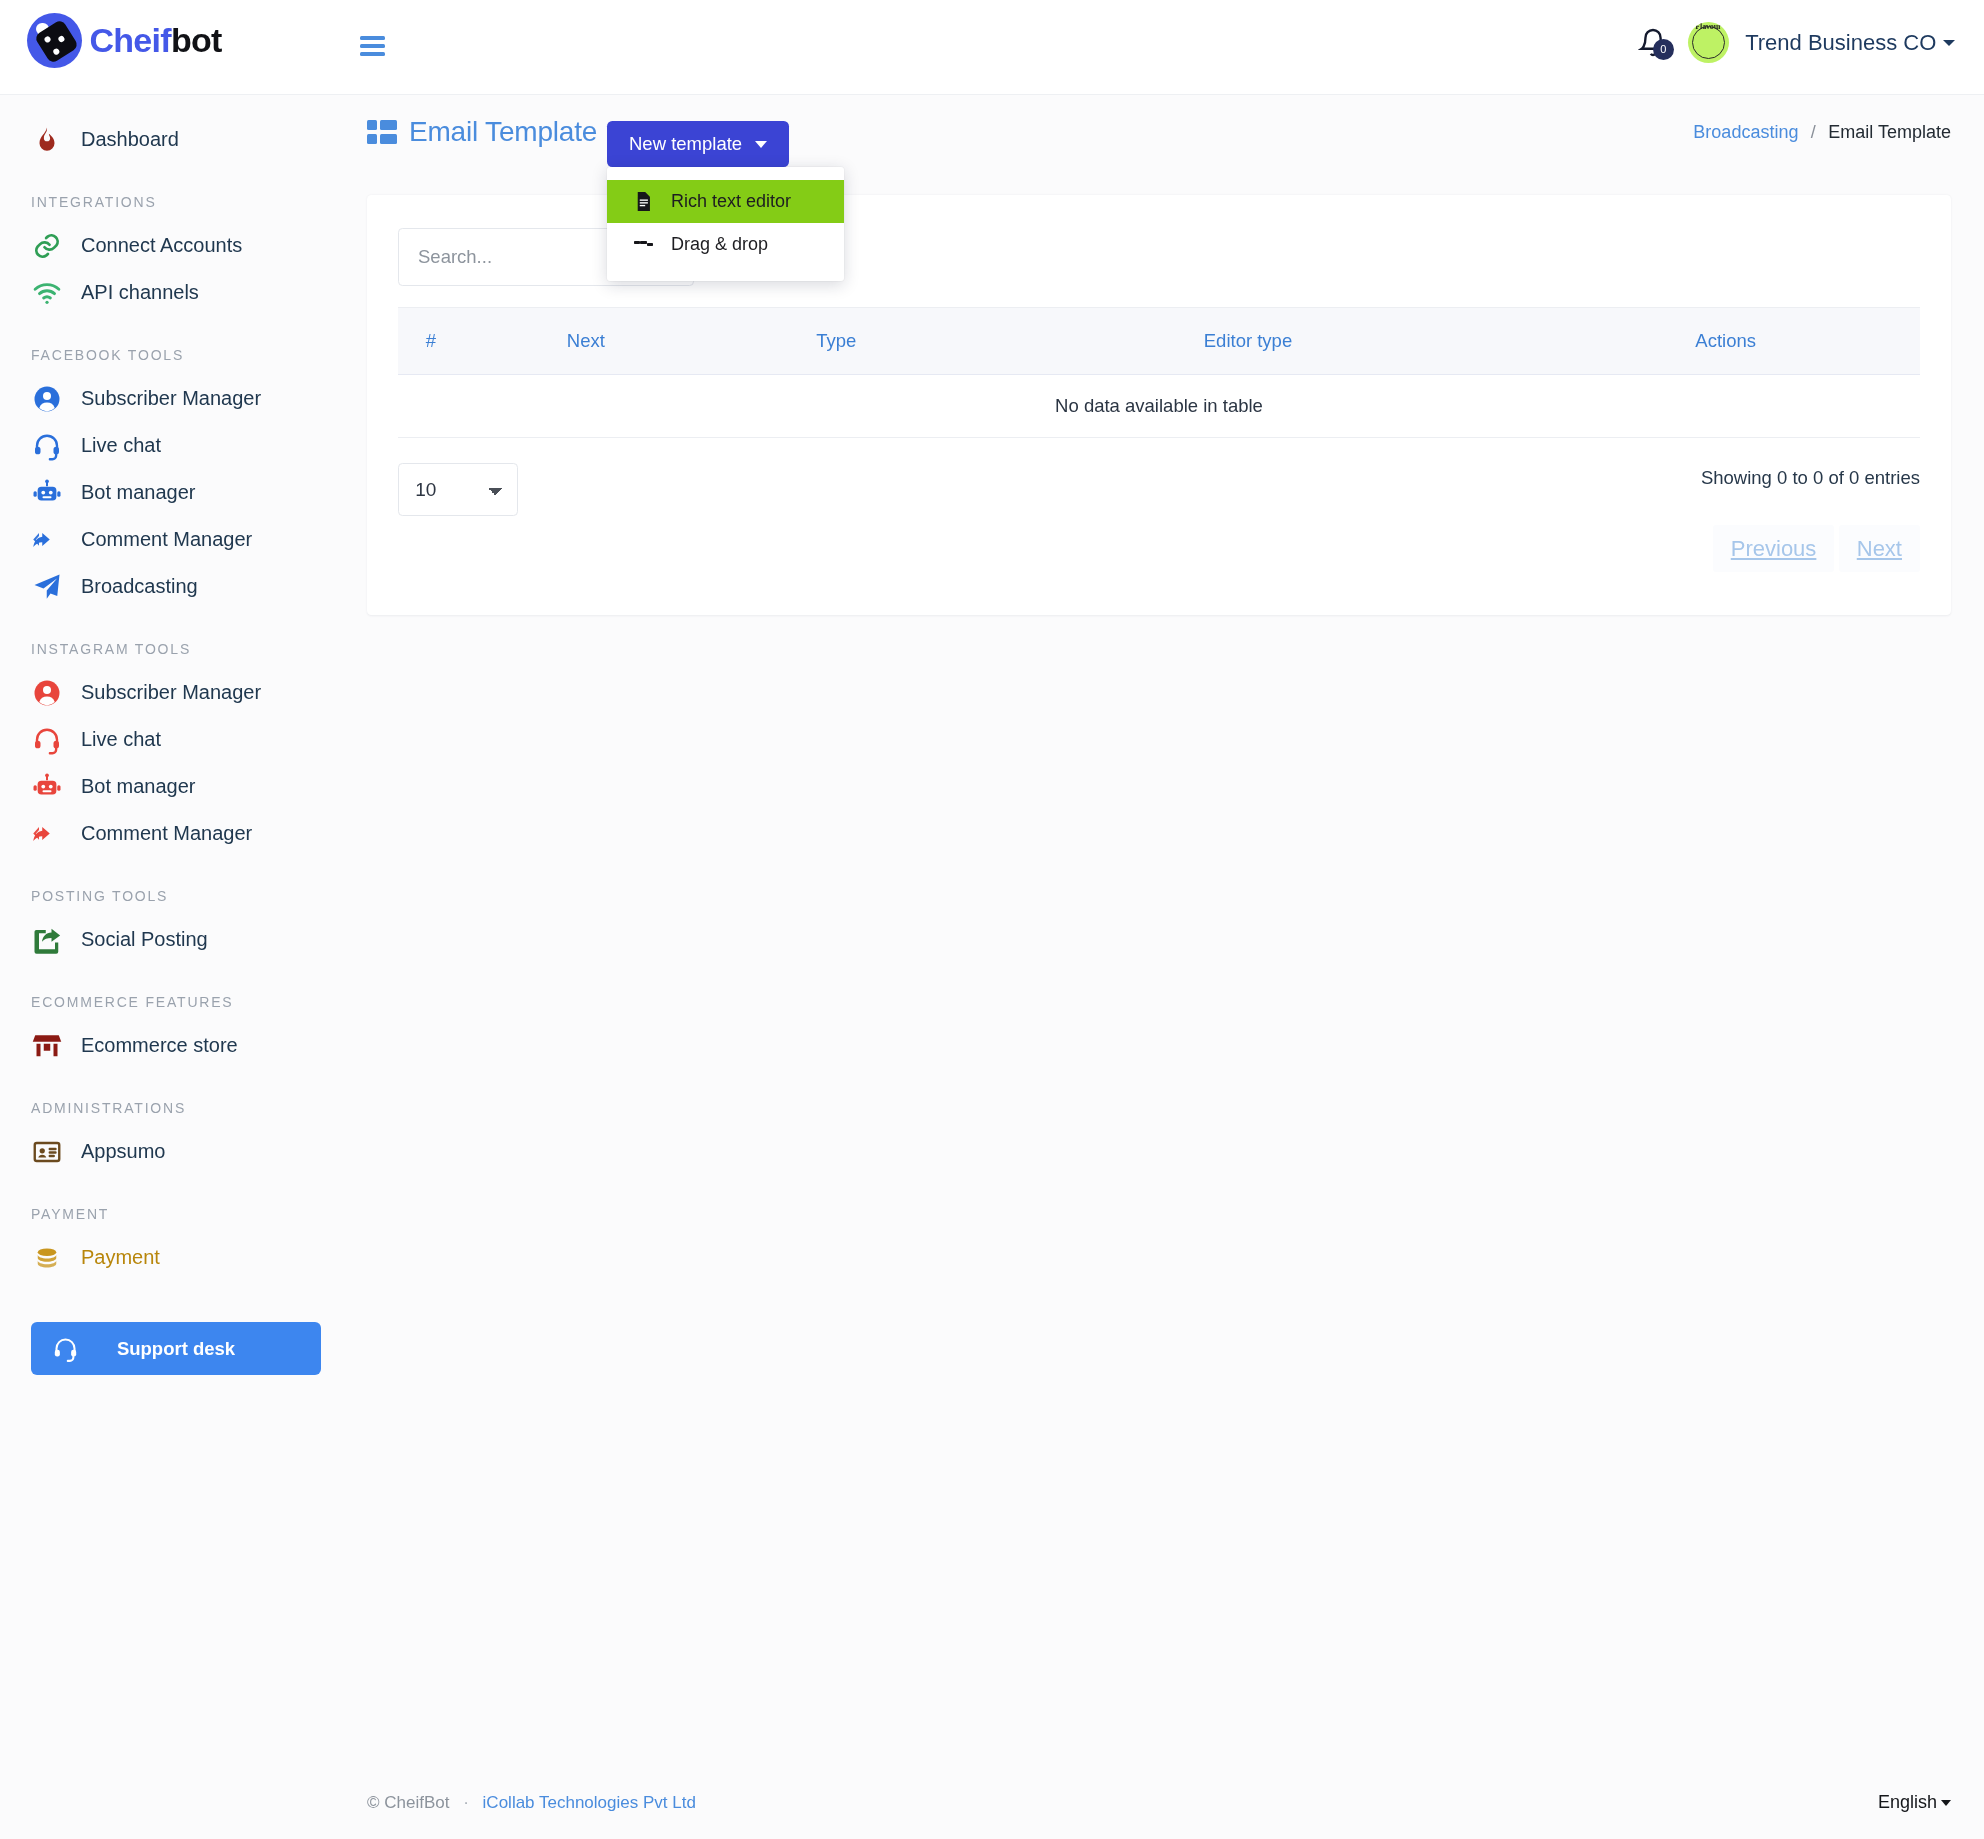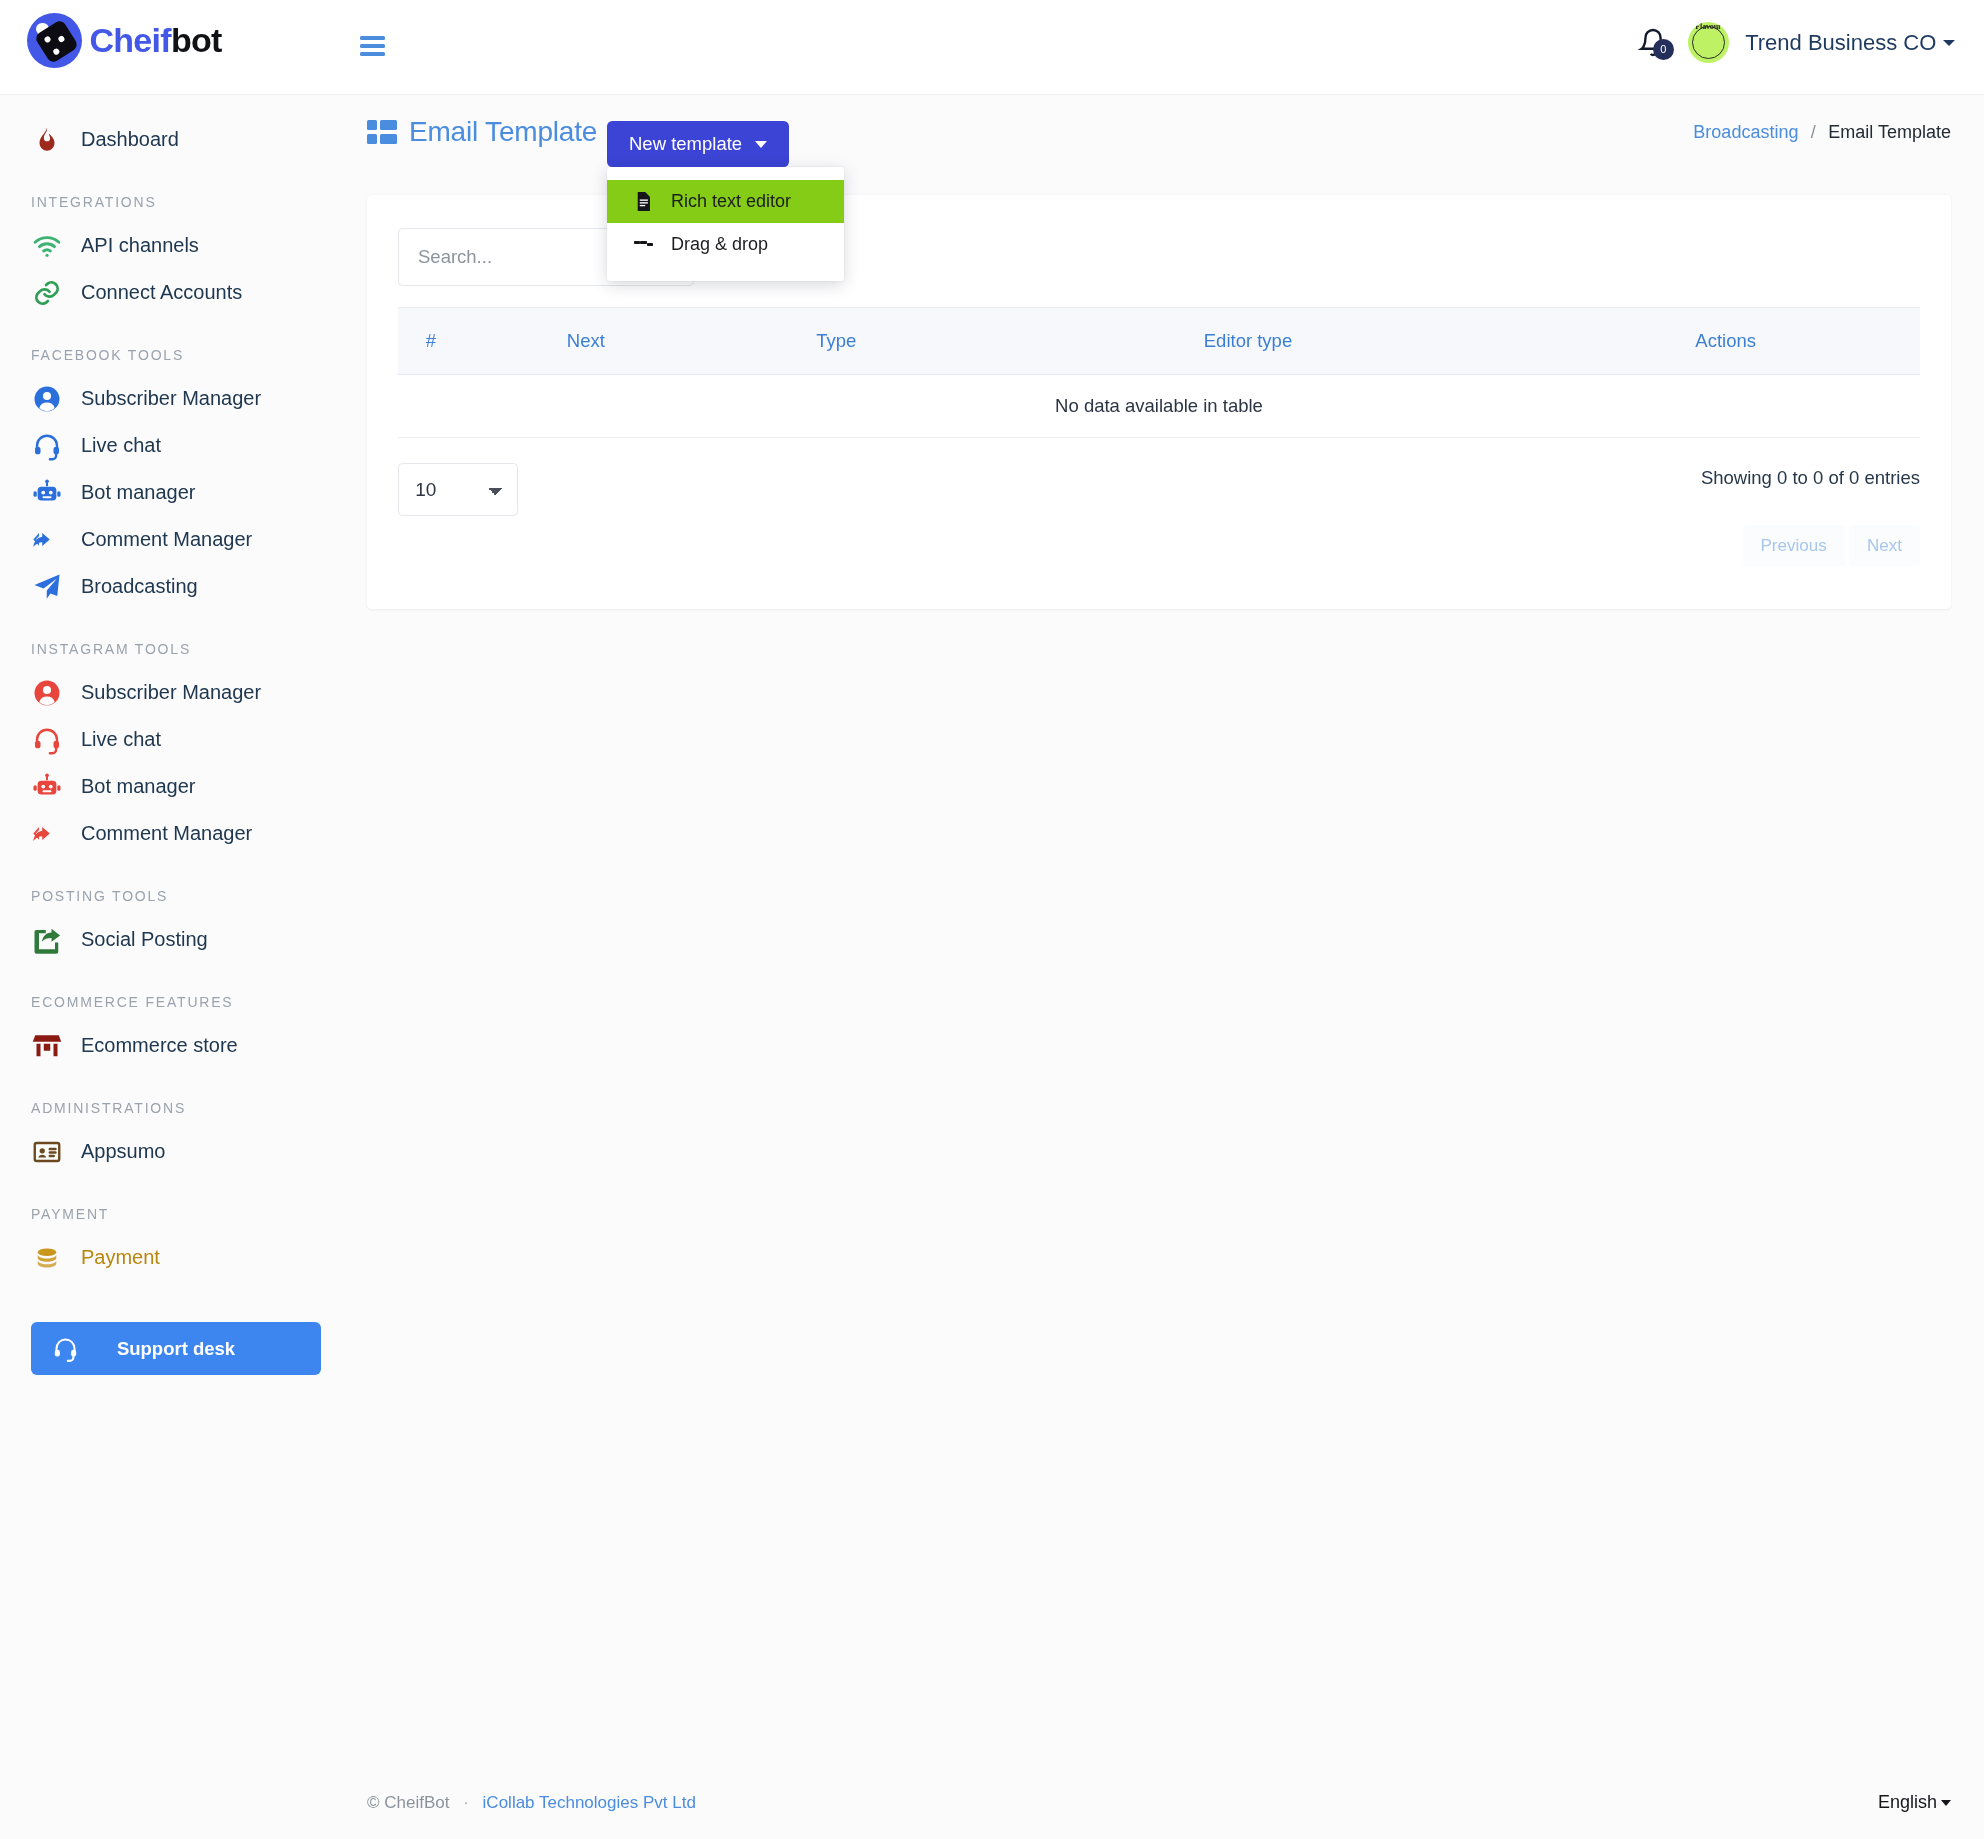--- a/index.html
+++ b/index.html
@@ -228,22 +228,22 @@
       linear-gradient(135deg, #4a4f57 50%, transparent 50%);
     background-position: calc(100% - 22px) 24px, calc(100% - 15px) 24px;
     background-size: 7.4px 7.4px, 7.4px 7.4px;
     background-repeat: no-repeat;
   }
   .foot-right { margin-left: auto; text-align: right; }
   .entries-info { font-size: 18.5px; color: #27384a; padding-top: 4.4px; }
   .pager { margin-top: 36px; display: flex; justify-content: flex-end; gap: 4.4px; }
   .pager button {
     background: #fbfcfe; border: none; border-radius: 3px;
-    font-size: 17px; color: #a6c6ea; padding: 10.4px 18px;
-    font-family: "Liberation Sans", sans-serif; cursor: default;
+    font-size: 22px; color: #a6c6ea; padding: 10.4px 18px;
+    font-family: "Liberation Sans", sans-serif; cursor: default; text-decoration: underline;
   }
 
   
   .footer {
     position: absolute; left: 352px; top: 1765px;
     width: 1633px; height: 75px;
     display: flex; align-items: center;
   }
   .footer-left { margin-left: 15px; font-size: 17px; color: #8c939c; }
   .footer-left .dot { margin: 0 9px; color: #a7adb6; }
@@ -308,37 +308,37 @@
         <span class="ico">
           <svg width="30" height="30" viewBox="0 0 24 24" fill="#9e2a1e">
             <path d="M12 2c.5 4-2.5 5-2.5 8.5A2.5 2.5 0 0 0 12 13a2.5 2.5 0 0 0 2.5-2.5C14.5 9 13.5 8.5 13.5 7c2 1.5 4.5 4 4.5 7.5A6 6 0 0 1 6 14.5C6 9 11 7 12 2z"></path>
           </svg>
         </span>
         <span class="lbl">Dashboard</span>
       </div>
       <div class="nav-section">INTEGRATIONS</div>
       <div class="nav-item">
         <span class="ico">
+          <svg width="30" height="30" viewBox="0 0 24 24" fill="none" stroke="#2f9e55" stroke-width="2.2" stroke-linecap="round">
+            <path d="M10 13a5 5 0 0 0 7.5.5l2-2a5 5 0 0 0-7-7l-1.2 1.1"></path>
+            <path d="M14 11a5 5 0 0 0-7.5-.5l-2 2a5 5 0 0 0 7 7l1.2-1.1"></path>
+          </svg>
+        </span>
+        <span class="lbl">Connect Accounts</span>
+      </div>
+      <div class="nav-item">
+        <span class="ico">
           <svg width="30" height="30" viewBox="0 0 24 24" fill="none" stroke="#3cb371" stroke-width="2.3" stroke-linecap="round">
             <path d="M2.5 9a14 14 0 0 1 19 0"></path>
             <path d="M6 12.5a9 9 0 0 1 12 0"></path>
             <path d="M9.3 16a4.5 4.5 0 0 1 5.4 0"></path>
             <circle cx="12" cy="19.4" r="1.3" fill="#3cb371" stroke="none"></circle>
           </svg>
         </span>
         <span class="lbl">API channels</span>
-      </div>
-      <div class="nav-item">
-        <span class="ico">
-          <svg width="30" height="30" viewBox="0 0 24 24" fill="none" stroke="#2f9e55" stroke-width="2.2" stroke-linecap="round">
-            <path d="M10 13a5 5 0 0 0 7.5.5l2-2a5 5 0 0 0-7-7l-1.2 1.1"></path>
-            <path d="M14 11a5 5 0 0 0-7.5-.5l-2 2a5 5 0 0 0 7 7l1.2-1.1"></path>
-          </svg>
-        </span>
-        <span class="lbl">Connect Accounts</span>
       </div>
       <div class="nav-section">FACEBOOK TOOLS</div>
       <div class="nav-item">
         <span class="ico">
           <svg width="30" height="30" viewBox="0 0 24 24" fill="#2a6fdb">
             <circle cx="12" cy="12" r="10"></circle>
             <circle cx="12" cy="9.5" r="3.2" fill="#fff"></circle>
             <path d="M5.8 19.2a6.6 6.6 0 0 1 12.4 0A9.9 9.9 0 0 1 12 22a9.9 9.9 0 0 1-6.2-2.8z" fill="#fff"></path>
           </svg>
         </span>

